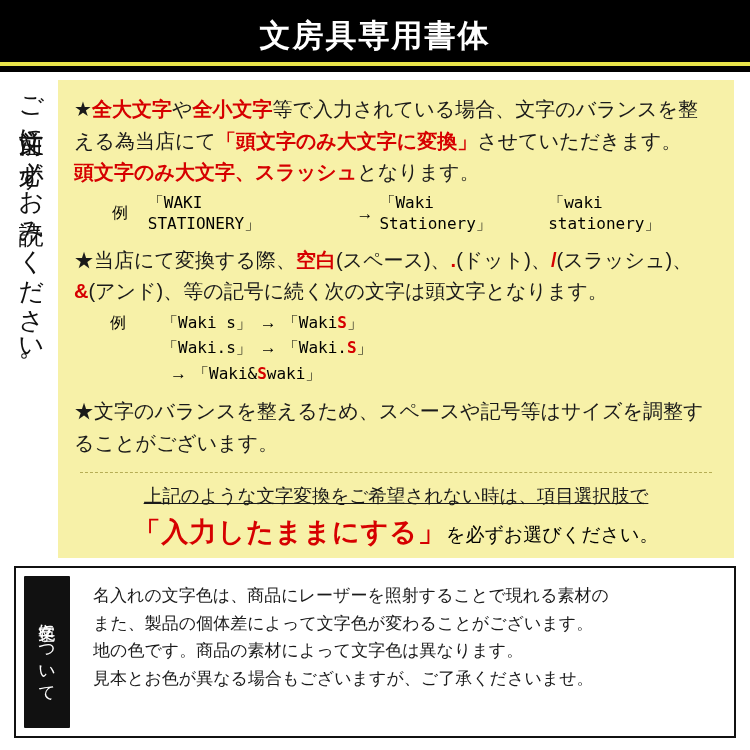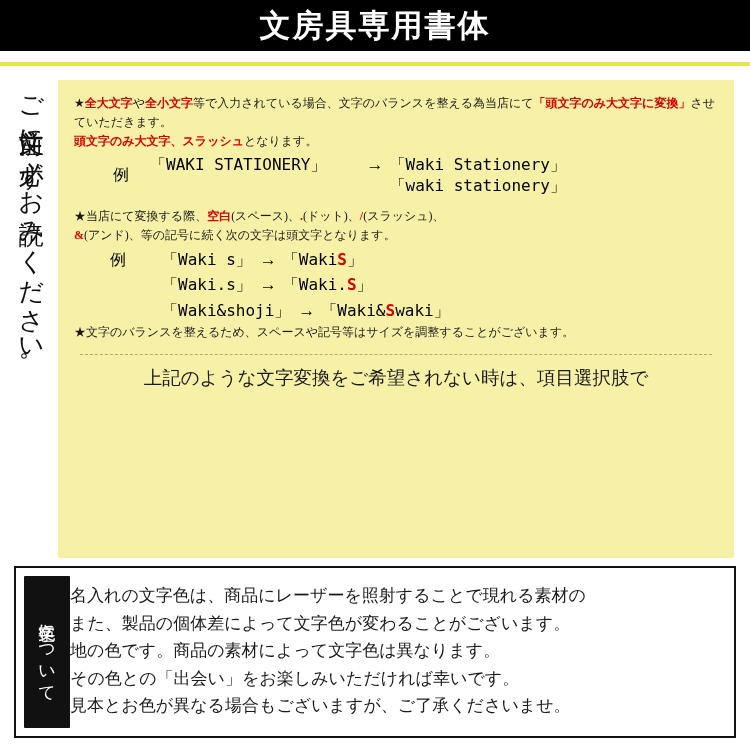--- a/index.html
+++ b/index.html
@@ -19,21 +19,21 @@
     height: 750px;
     box-sizing: border-box;
     background: #ffffff;
   }
   
   .header-bar {
     position: absolute;
     left: 0;
     top: 0;
     width: 750px;
-    height: 51px;
+    height: 72px;
     background: #000000;
     display: flex;
     align-items: center;
     justify-content: center;
   }
   .header-title {
     color: #ffffff;
     font-size: 31px;
     font-weight: bold;
     letter-spacing: 2px;
@@ -73,23 +73,23 @@
     position: absolute;
     left: 58px;
     top: 80px;
     width: 676px;
     height: 478px;
     background: #f7f1a8;
     box-sizing: border-box;
     padding: 14px 16px 10px 16px;
   }
   .line {
-    font-family: Liberation Serif, serif;
+    font-family: Liberation Sans, sans-serif;
     color: #1a1a1a;
-    font-size: 12px;
+    font-size: 20px;
     line-height: 1.58;
   }
   .red {
     color: #d60000;
     font-weight: bold;
   }
   .mono {
     font-family: "DejaVu Sans Mono", monospace;
     font-size: 16px;
   }
@@ -109,22 +109,20 @@
     padding-left: 18px;
   }
   .example-label {
     font-size: 16px;
     font-family: "DejaVu Sans", sans-serif;
     width: 58px;
     text-align: center;
   }
   .example-left {
     display: flex;
-    flex-direction: column;
-    text-align: right;
   }
   .example-arrow-wrap {
     display: flex;
     align-items: center;
   }
   .arrow {
     font-size: 17px;
     padding: 0 6px 0 40px;
   }
   .block2 {
@@ -138,31 +136,32 @@
     display: flex;
     align-items: center;
     line-height: 1.5;
   }
   .ex2label {
     font-size: 16px;
     width: 52px;
     font-family: "DejaVu Sans", sans-serif;
   }
   .block3 {
-    margin: 0 0 0 0;
+    margin: 10px 0 0 0;
   }
   .divider {
     border-top: 1px dashed #b6ad55;
     margin: 12px 6px 10px 6px;
   }
   .closing1 {
     text-align: center;
     font-size: 18.5px;
     font-family: "DejaVu Sans", sans-serif;
     color: #1a1a1a;
+    text-decoration: underline;
   }
   .closing2 {
     text-align: center;
     margin-top: 6px;
     font-family: "DejaVu Sans", sans-serif;
     font-size: 19px;
   }
   .closing2 .big-red {
     color: #d60000;
     font-weight: bold;
@@ -195,21 +194,21 @@
     writing-mode: vertical-rl;
     text-orientation: upright;
     font-size: 17px;
     line-height: 1.1;
     letter-spacing: 1px;
     font-family: "DejaVu Sans", sans-serif;
     white-space: nowrap;
   }
   .bottom-text {
     flex: 1;
-    padding: 14px 14px 10px 0;
+    padding: 14px 14px 10px 23px;
     font-family: "DejaVu Sans", sans-serif;
     font-size: 17px;
     line-height: 1.62;
     color: #1a1a1a;
   }
 </style>
 </head>
 <body>
 
 <div class="page">
@@ -261,41 +260,42 @@
       <div class="ex2row">
         <span class="ex2label"></span>
         <span class="mono">「Waki.s」</span>
         <span class="arrow" style="padding-left:8px">→</span>
         <span class="mono">「Waki.</span>
           <span class="mono-red">S</span>
           <span class="mono">」</span>
       </div>
       <div class="ex2row">
         <span class="ex2label"></span>
-        <span class="mono">「Waki&amp;shoji」</span>
         <span class="arrow" style="padding-left:8px">→</span>
         <span class="mono">「Waki&amp;</span>
           <span class="mono-red">S</span>
           <span class="mono">waki」</span>
       </div>
     </div>
 
     <div class="line block3">★文字のバランスを整えるため、スペースや記号等はサイズを調整することがございます。</div>
 
     <div class="divider"></div>
 
     <div class="closing1">上記のような文字変換をご希望されない時は、項目選択肢で</div>
+    <div class="closing2">
+      <span class="big-red">「入力したままにする」</span><span>を必ずお選びください。</span>
+    </div>
   </div>
 
   <div class="bottom-box">
     <div class="bottom-label">
       <span>文字色について</span>
     </div>
     <div class="bottom-text">
       <div>名入れの文字色は、商品にレーザーを照射することで現れる素材の</div>
       <div>また、製品の個体差によって文字色が変わることがございます。</div>
       <div>地の色です。商品の素材によって文字色は異なります。</div>
-      <div>その色との「出会い」をお楽しみいただければ幸いです。</div>
       <div>見本とお色が異なる場合もございますが、ご了承くださいませ。</div>
     </div>
   </div>
 
 </div>
 
 </body></html>

